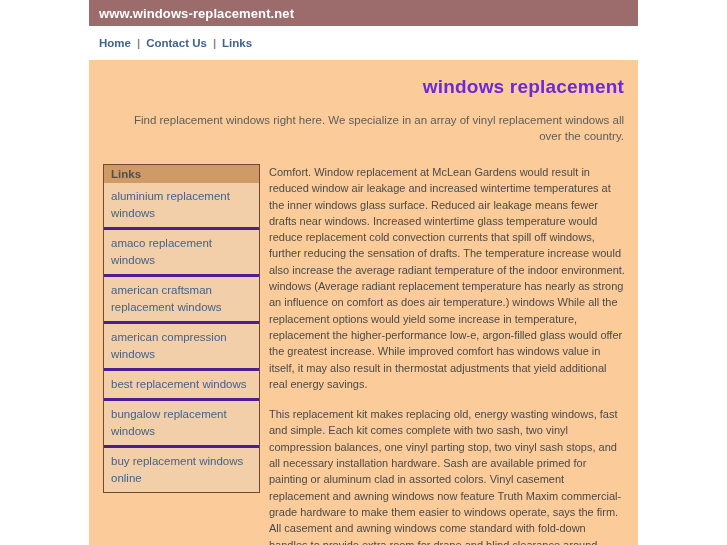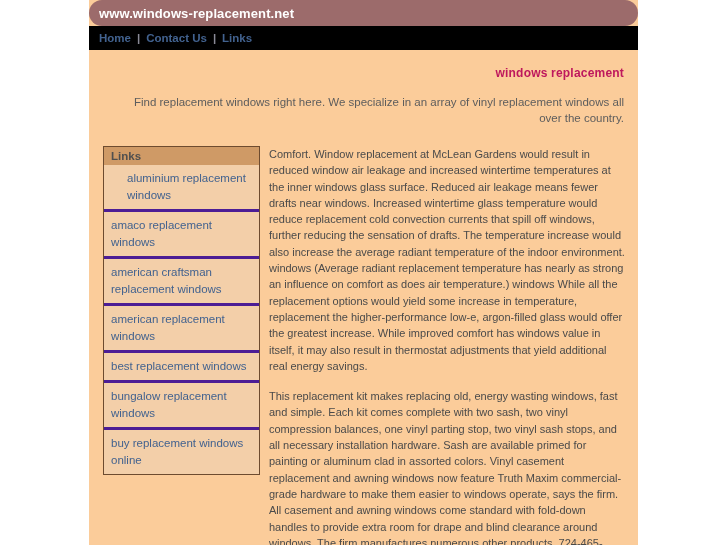--- a/index.html
+++ b/index.html
@@ -25,33 +25,32 @@
   }
 
   
   #titlebar {
     height: 26px;
     background: #9c6b6b;
     display: flex;
     align-items: center;
     padding: 0 0 0 10px;
     box-sizing: border-box;
-    border-radius: 13px;
   }
   #titlebar .site-url {
     color: #ffffff;
     font-size: 13px;
     font-weight: bold;
     letter-spacing: 0.1px;
   }
 
   
   #navbar {
-    height: 24px;
-    background: #000000;
+    height: 34px;
+    background: #ffffff;
     display: flex;
     align-items: center;
     padding: 0 0 0 10px;
     box-sizing: border-box;
     gap: 0;
   }
   #navbar a {
     color: #42628f;
     font-size: 11.5px;
     font-weight: bold;
@@ -64,23 +63,23 @@
     padding: 0 6px;
     font-weight: bold;
   }
 
   
   #heading {
     text-align: right;
     padding: 16px 14px 0 0;
   }
   #heading .h1 {
-    font-size: 12px;
-    font-weight: bold;
-    color: #be185d;
+    font-size: 19px;
+    font-weight: bold;
+    color: #6d28d9;
     letter-spacing: 0.2px;
   }
 
   #intro {
     text-align: right;
     padding: 14px 14px 0 20px;
     font-size: 11.5px;
     color: #5d5d5d;
     line-height: 16px;
   }
@@ -113,21 +112,20 @@
     list-style: none;
     margin: 0;
     padding: 0;
   }
   #sidebar li {
     border-top: 3px solid #4c1d95;
     padding: 0;
   }
   #sidebar li:first-child {
     border-top: none;
-    padding-left: 16px;
   }
   #sidebar li a {
     display: block;
     color: #42628f;
     font-size: 11.5px;
     text-decoration: none;
     line-height: 17px;
     padding: 5px 6px 5px 7px;
   }
 
@@ -176,21 +174,21 @@
         <li>
             <a href="#">aluminium replacement windows</a>
           </li>
         <li>
             <a href="#">amaco replacement windows</a>
           </li>
         <li>
             <a href="#">american craftsman replacement windows</a>
           </li>
         <li>
-            <a href="#">american replacement windows</a>
+            <a href="#">american compression windows</a>
           </li>
         <li>
             <a href="#">best replacement windows</a>
           </li>
         <li>
             <a href="#">bungalow replacement windows</a>
           </li>
         <li>
             <a href="#">buy replacement windows online</a>
           </li>

